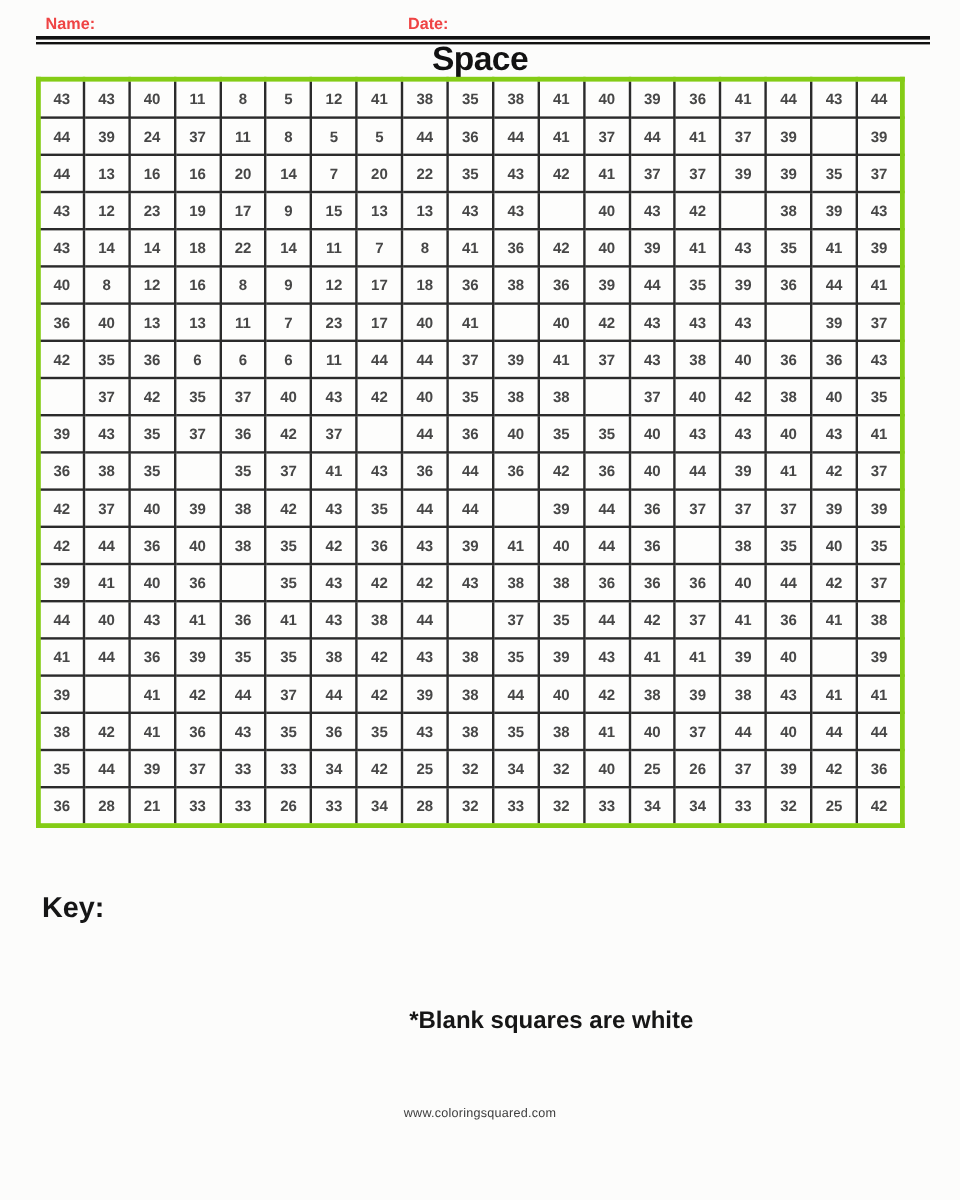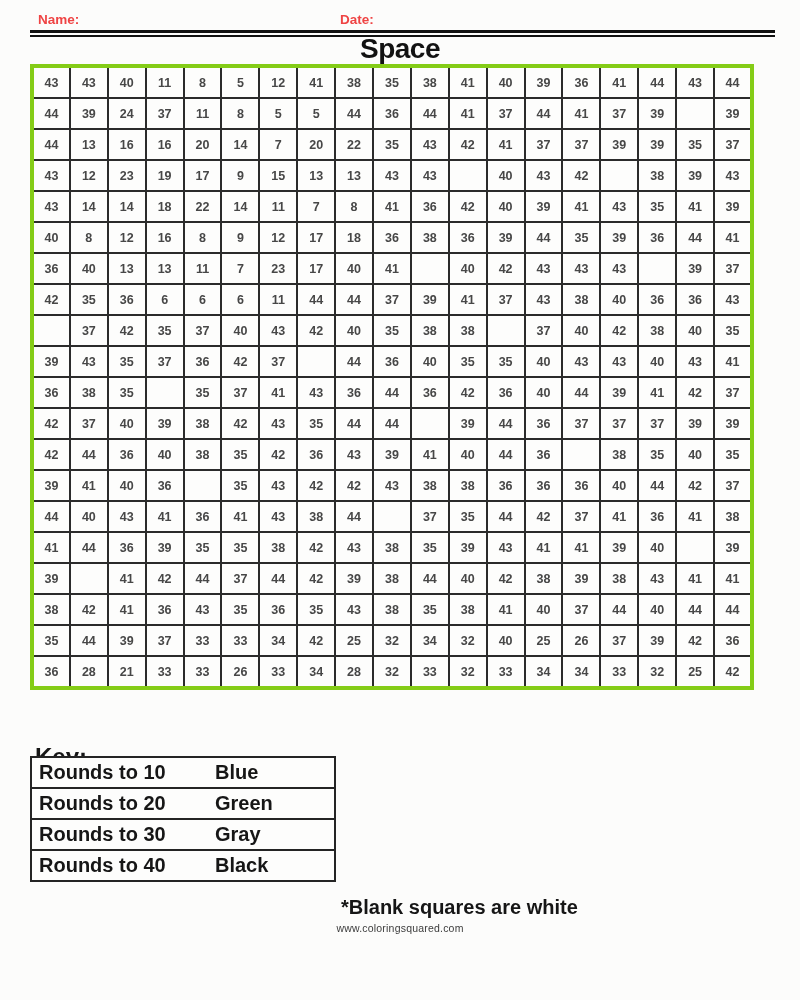--- a/index.html
+++ b/index.html
@@ -66,21 +66,21 @@
     padding-left:7px;
     font-size:20px;font-weight:600;color:#161616;
     white-space:nowrap;
   }
   .key-color{
     display:inline-block;
     font-size:20px;font-weight:600;color:#161616;
     white-space:nowrap;
   }
   .blank-note{
-    position:absolute;left:341px;top:896px;
+    position:absolute;left:341px;top:840px;
     font-size:20px;font-weight:600;color:#161616;
     white-space:nowrap;
   }
   .footer{
     position:absolute;left:0;right:0;top:922px;
     text-align:center;
     font-size:10.5px;color:#3c3c3c;
     letter-spacing:0.2px;
   }
 </style>
@@ -512,34 +512,16 @@
           <td>34</td>
           <td>33</td>
           <td>32</td>
           <td>25</td>
           <td>42</td>
         </tr>
       </tbody>
   </table>
 
   <div class="key-label">Key:</div>
-  <div class="key-table">
-      <div class="key-row">
-        <span class="key-rule">Rounds to 10</span>
-        <span class="key-color">Blue</span>
-      </div>
-      <div class="key-row">
-        <span class="key-rule">Rounds to 20</span>
-        <span class="key-color">Green</span>
-      </div>
-      <div class="key-row">
-        <span class="key-rule">Rounds to 30</span>
-        <span class="key-color">Gray</span>
-      </div>
-      <div class="key-row">
-        <span class="key-rule">Rounds to 40</span>
-        <span class="key-color">Black</span>
-      </div>
-    </div>
   <div class="blank-note">*Blank squares are white</div>
 
   <div class="footer">www.coloringsquared.com</div>
 </div>
 
 </body></html>

